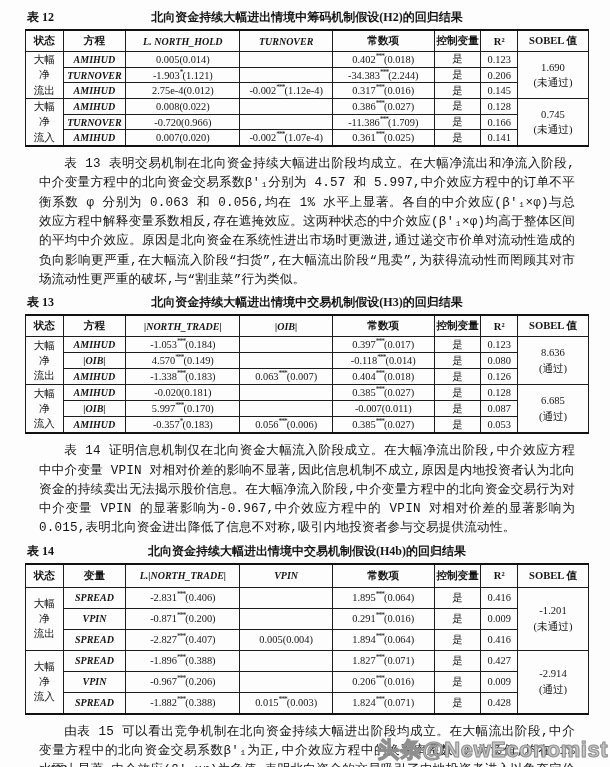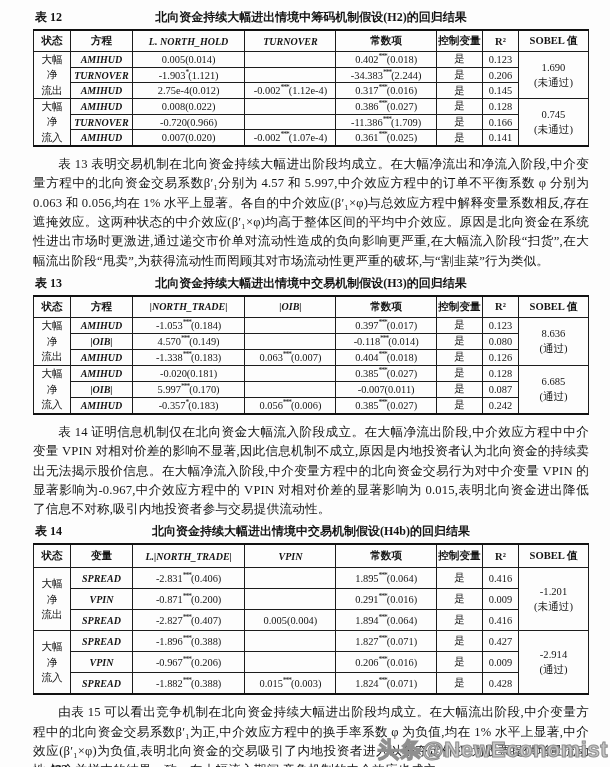--- a/index.html
+++ b/index.html
@@ -1,21 +1,21 @@
 <!DOCTYPE html>
 <html><head>
 <meta charset="utf-8">
 <style>
   html,body { margin:0; padding:0; }
   body {
     width:610px; height:767px; overflow:hidden; position:relative;
     background:#fdfdfd; color:#141414;
     font-family:"Liberation Serif", serif;
   }
-  .page { box-sizing:border-box; height:100%; padding:7px 21px 0 33px; position:relative; }
+  .page { box-sizing:border-box; height:100%; padding:7px 21px 0 25px; position:relative; }
 
   
   .caption { position:relative; text-align:center; font-weight:bold; font-size:12px; margin:3px 0 4px; line-height:15px; }
   .caption .cap-label { position:absolute; left:2px; top:0; font-weight:bold; }
 
   
   table { width:100%; border-collapse:collapse; table-layout:fixed;
           border:1px solid #1c1c1c; border-top:2px solid #111; border-bottom:2px solid #111; }
   th,td { border:1px solid #1c1c1c; text-align:center; vertical-align:middle;
           padding:0 1px; font-size:10.4px; overflow:hidden; }
@@ -25,21 +25,21 @@
   .t13 td { height:15px; }
   .t14 th { height:22px; }
   .t14 td { height:20px; }
   td.var, th.var { font-style:italic; font-weight:bold; font-size:10px; letter-spacing:0; }
   td.state-cell, td.sobel-cell { white-space:pre-line; line-height:1.45; font-size:10.6px; }
   tr.block-start td { border-top:1.5px solid #111; }
   sup { font-size:7.5px; line-height:0; vertical-align:super; letter-spacing:-1px; }
 
   
   .para { font-size:12.6px; line-height:19.3px; text-align:justify; text-indent:2em;
-          margin:8px 0 5px; letter-spacing:0.2px; }
+          margin:8px 14px 5px; letter-spacing:0.2px;font-family:Liberation Mono, monospace; }
 
   
   .watermark { position:absolute; right:2px; bottom:2px; white-space:nowrap;
                font-family:"Liberation Sans", sans-serif; font-size:22px; font-weight:bold;
                color:rgba(255,255,255,0.35); -webkit-text-stroke:1.1px #8f8f8f;
                text-shadow:0 0 1px #aaa; letter-spacing:0.5px; }
 
   
   .pagenum { position:absolute; left:50px; bottom:0; height:4px; overflow:hidden;
              font-size:11.5px; font-weight:bold; line-height:12px; }
@@ -217,21 +217,21 @@
           <td>-0.007(0.011)</td>
           <td>是</td>
           <td>0.087</td>
         </tr>
         <tr>
           <td class="var">AMIHUD</td>
           <td>-0.357<sup>*</sup>(0.183)</td>
           <td>0.056<sup>***</sup>(0.006)</td>
           <td>0.385<sup>***</sup>(0.027)</td>
           <td>是</td>
-          <td>0.242</td>
+          <td>0.053</td>
         </tr>
       </tbody>
     </table>
 
   <p class="para">表 14 证明信息机制仅在北向资金大幅流入阶段成立。在大幅净流出阶段,中介效应方程中中介变量 VPIN 对相对价差的影响不显著,因此信息机制不成立,原因是内地投资者认为北向资金的持续卖出无法揭示股价信息。在大幅净流入阶段,中介变量方程中的北向资金交易行为对中介变量 VPIN 的显著影响为-0.967,中介效应方程中的 VPIN 对相对价差的显著影响为 0.015,表明北向资金进出降低了信息不对称,吸引内地投资者参与交易提供流动性。</p>
 
   <div class="caption">
     <span class="cap-label">表 14</span>
     <span>北向资金持续大幅进出情境中交易机制假设(H4b)的回归结果</span>
   </div>

